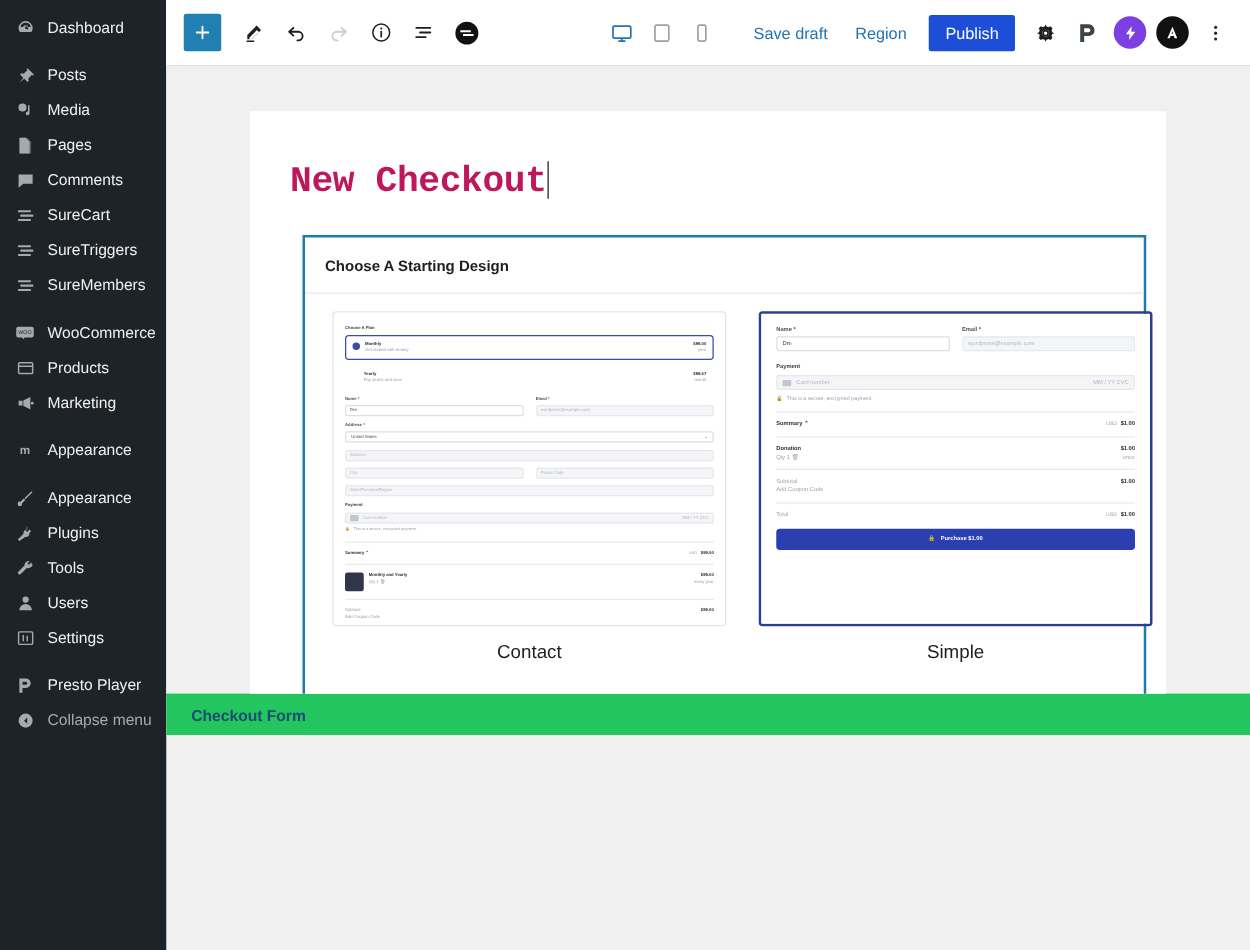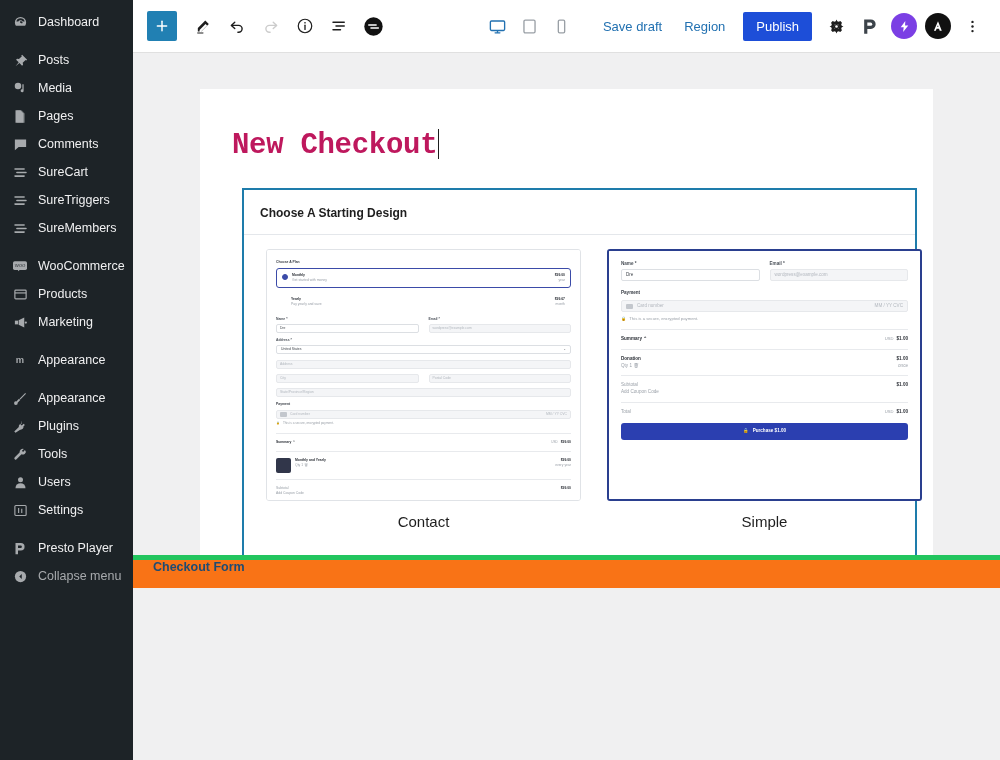--- a/index.html
+++ b/index.html
@@ -201,24 +201,24 @@
     border-radius: 3px;
     display: inline-flex;
     align-items: center;
     gap: 10px;
     cursor: pointer;
   }
 
   
   .breadcrumb-bar {
     height: 33px;
-    background: #f97316;
-    border-top: 5px solid #22c55e;
+    background: #22c55e;
+    border-top: 2px solid #22c55e;
     display: flex;
-    align-items: flex-start;
+    align-items: center;
     padding-left: 20px;
     flex: 0 0 33px;
   }
   .breadcrumb-bar .bc {
     font-size: 12.5px;
     color: #1e4b73;
     font-weight: 600;
     cursor: pointer;
   }
 

